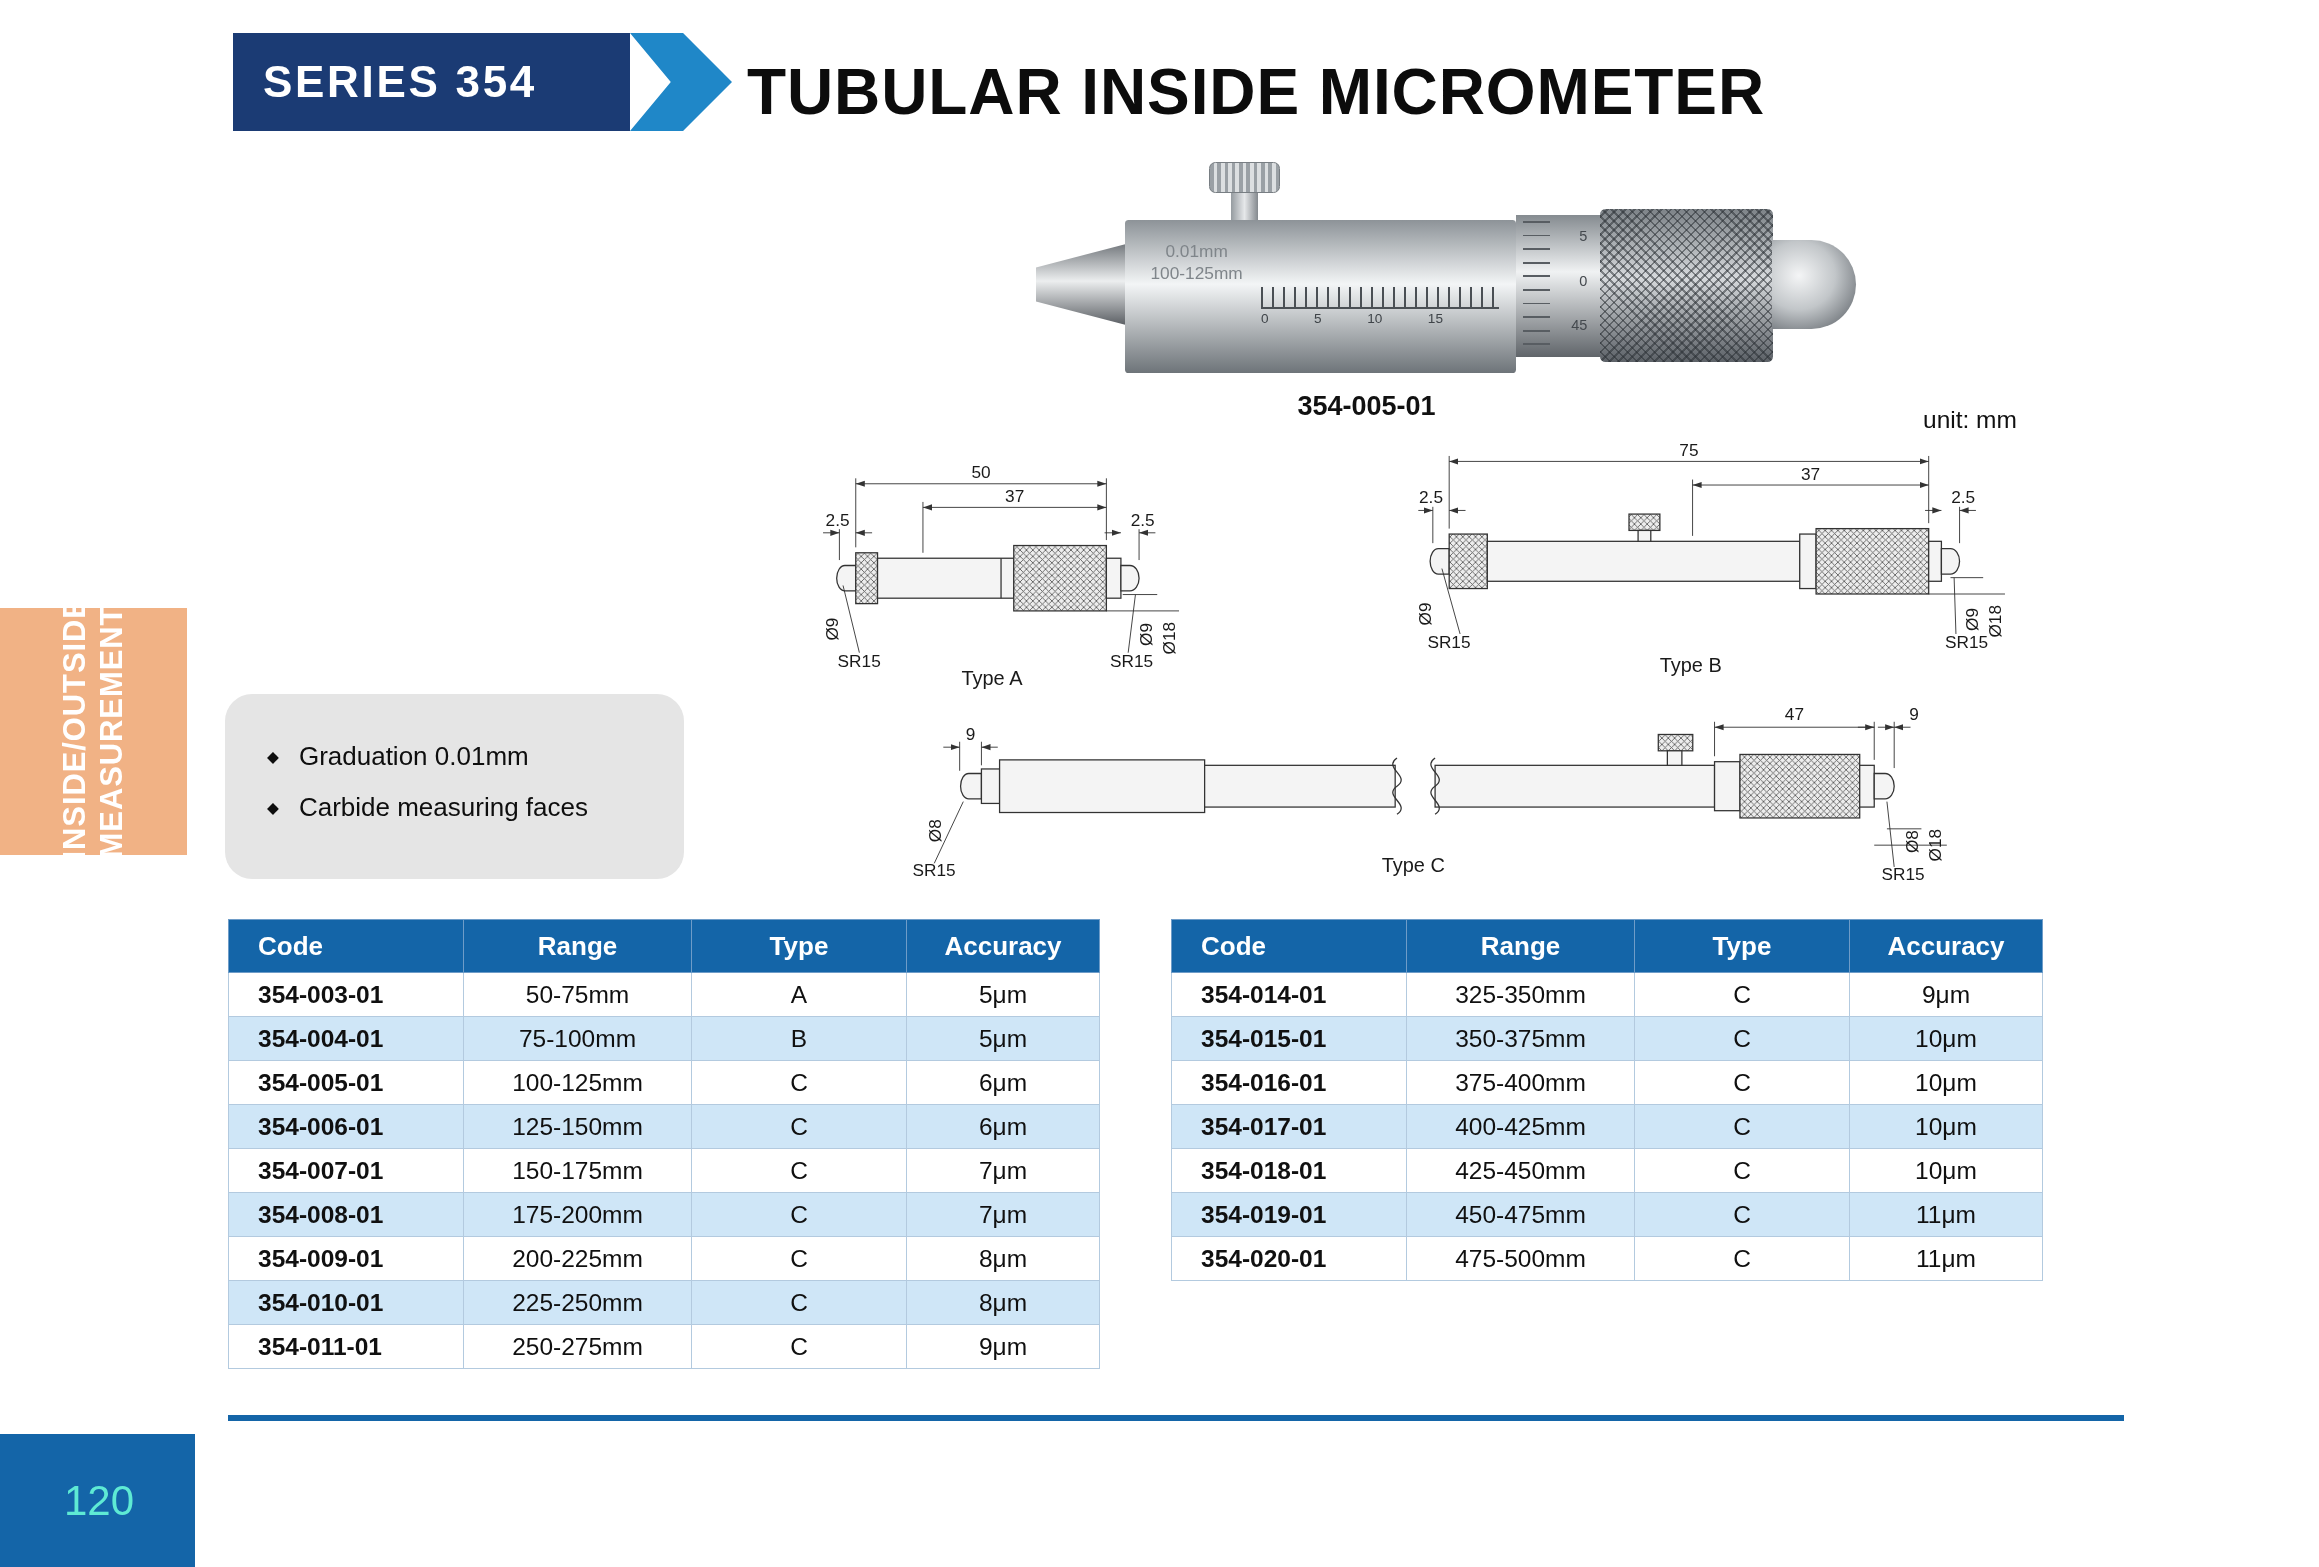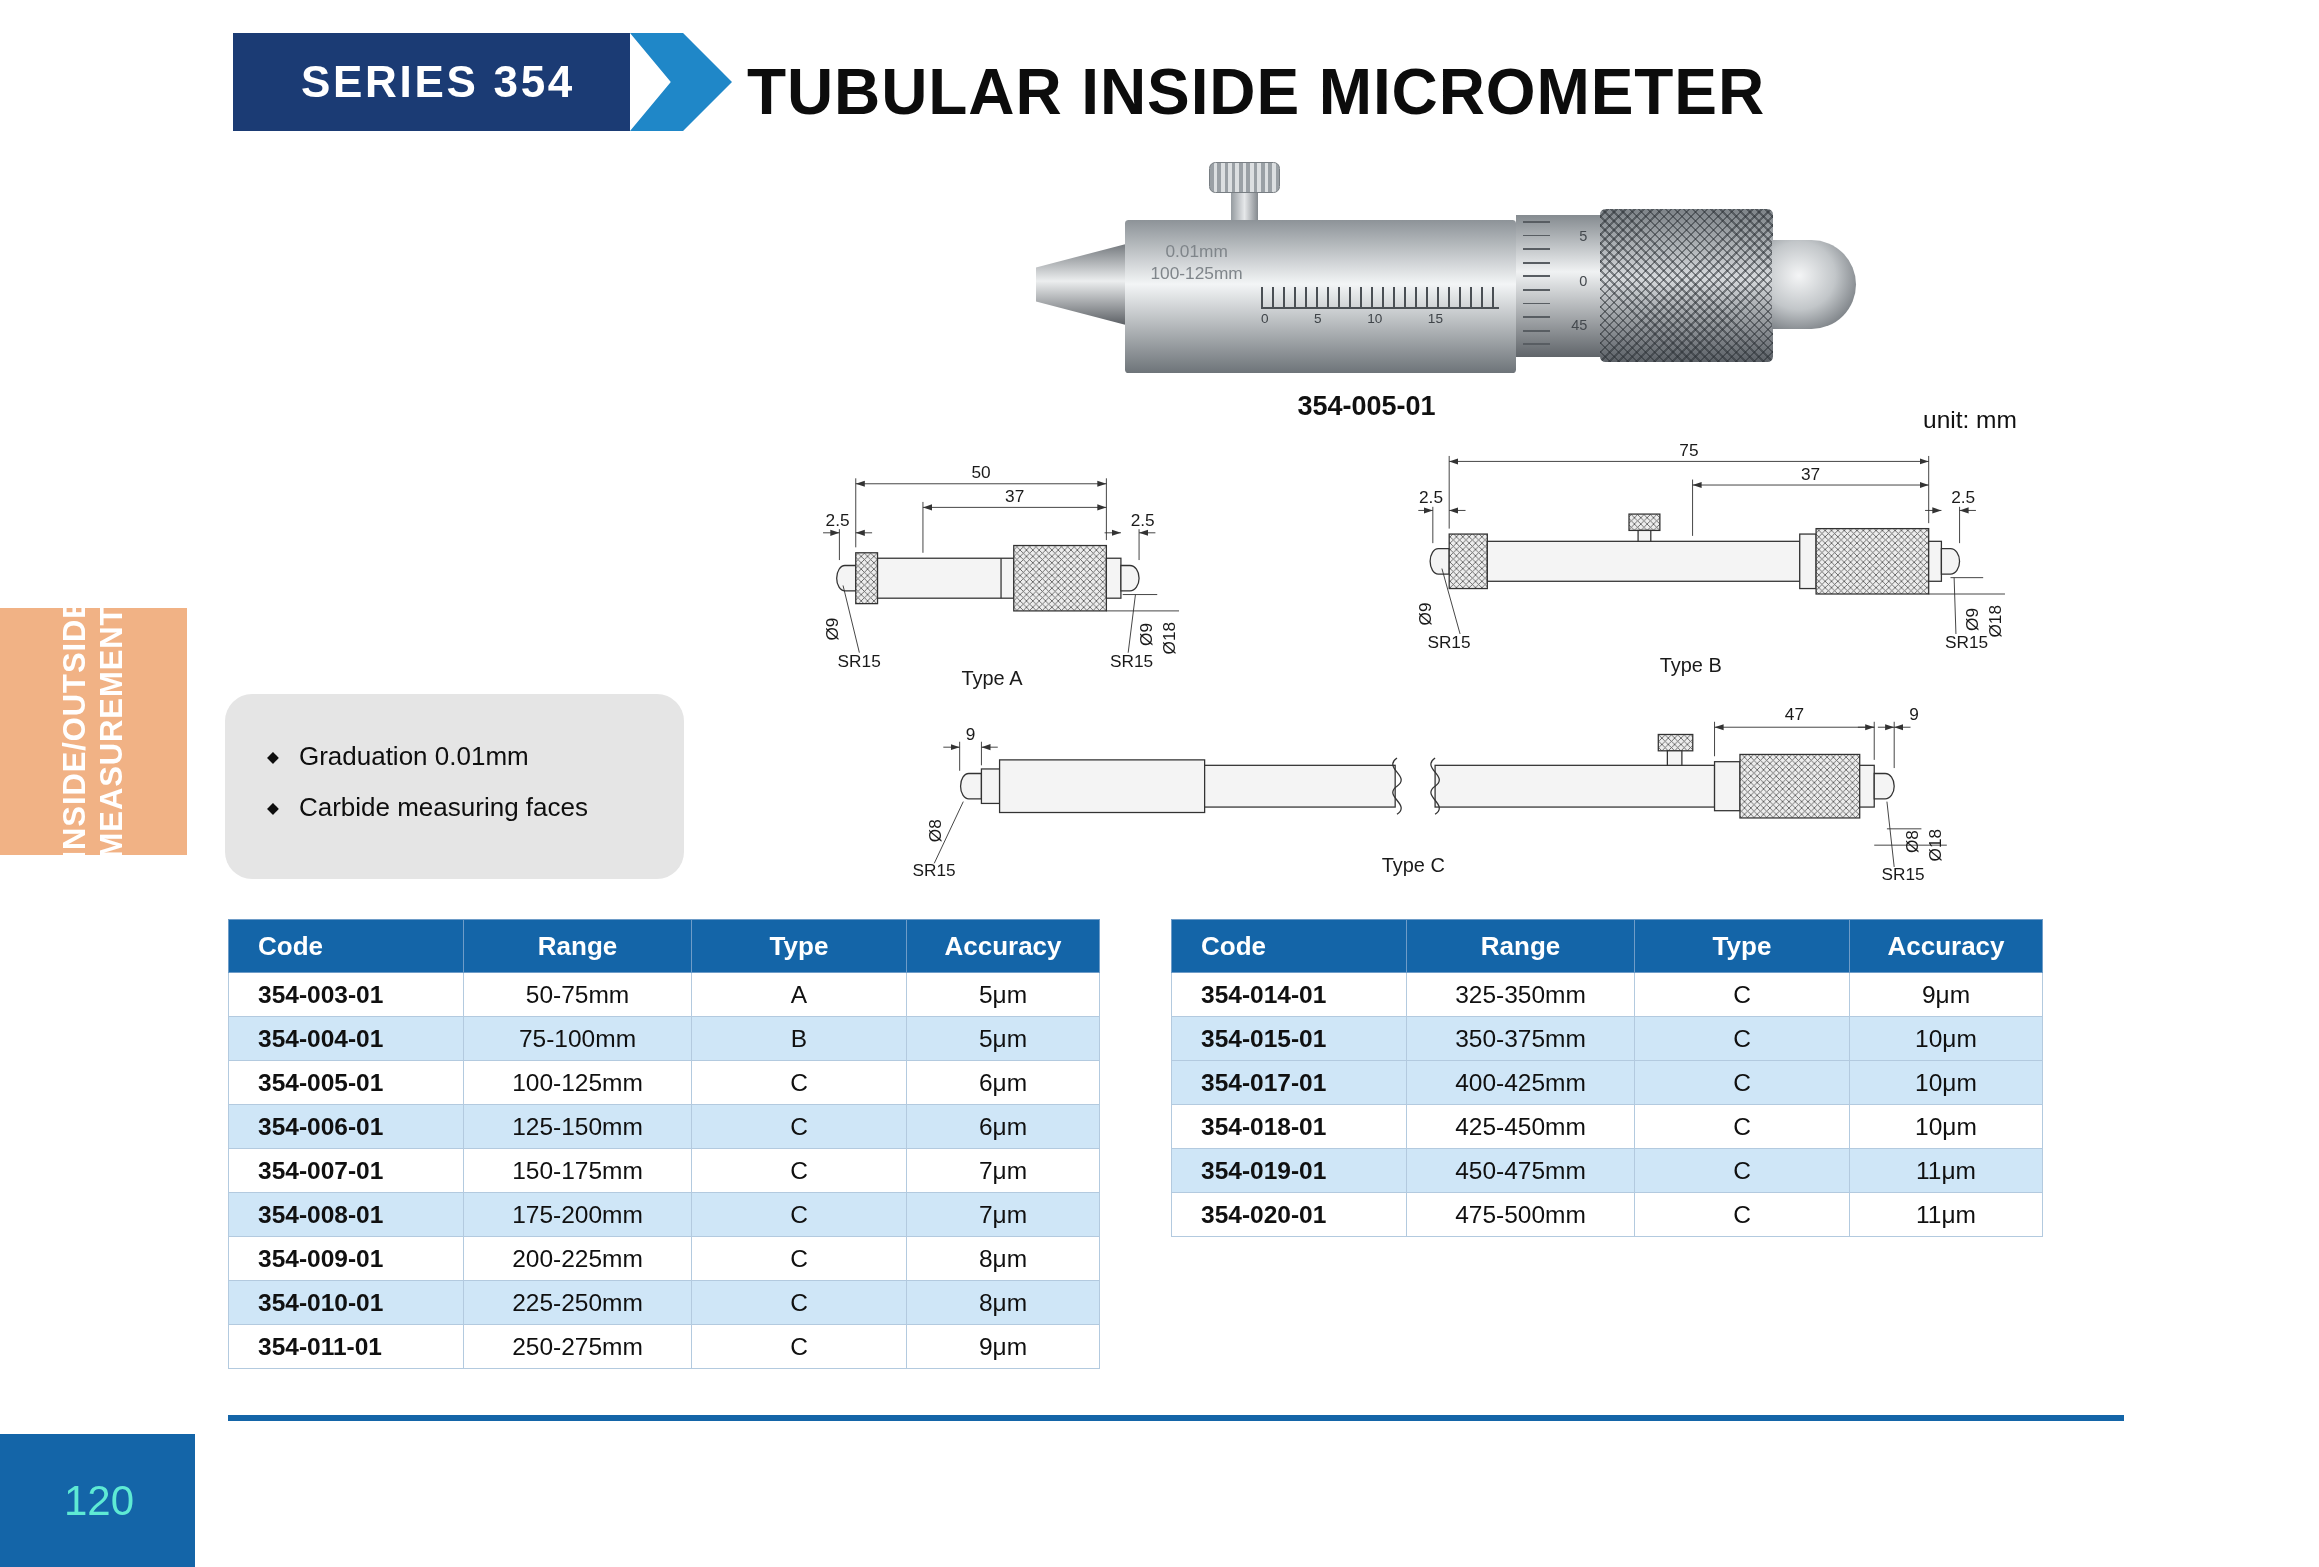--- a/index.html
+++ b/index.html
@@ -5,21 +5,21 @@
   * { margin:0; padding:0; box-sizing:border-box; }
   html,body { width:2319px; height:1567px; }
   body {
     position:relative; background:#ffffff; overflow:hidden;
     font-family:"Liberation Sans", sans-serif; color:#111;
   }
 
   
   .series-banner {
     position:absolute; left:233px; top:33px; width:397px; height:98px;
-    background:#1b3b74; display:flex; align-items:center; padding-left:68px;
+    background:#1b3b74; display:flex; align-items:center; padding-left:30px;
   }
   .series-text { color:#fff; font-size:44px; font-weight:bold; letter-spacing:2.7px; }
   .banner-arrow {
     position:absolute; left:630px; top:33px; width:102px; height:98px;
     background:#1f87c8;
     clip-path:polygon(0 0, 52% 0, 100% 50%, 52% 100%, 0 100%, 40% 50%);
   }
   .page-title {
     position:absolute; left:747px; top:55px;
     font-size:64px; font-weight:bold; letter-spacing:0.9px; color:#0c0c0c;
@@ -397,20 +397,26 @@
         <td class="c-range">325-350mm</td>
         <td class="c-type">C</td>
         <td class="c-acc">9μm</td>
       </tr>
       <tr class="alt">
         <td class="c-code">354-015-01</td>
         <td class="c-range">350-375mm</td>
         <td class="c-type">C</td>
         <td class="c-acc">10μm</td>
       </tr>
+      <tr>
+        <td class="c-code">354-016-01</td>
+        <td class="c-range">375-400mm</td>
+        <td class="c-type">C</td>
+        <td class="c-acc">10μm</td>
+      </tr>
       <tr class="alt">
         <td class="c-code">354-017-01</td>
         <td class="c-range">400-425mm</td>
         <td class="c-type">C</td>
         <td class="c-acc">10μm</td>
       </tr>
       <tr>
         <td class="c-code">354-018-01</td>
         <td class="c-range">425-450mm</td>
         <td class="c-type">C</td>

